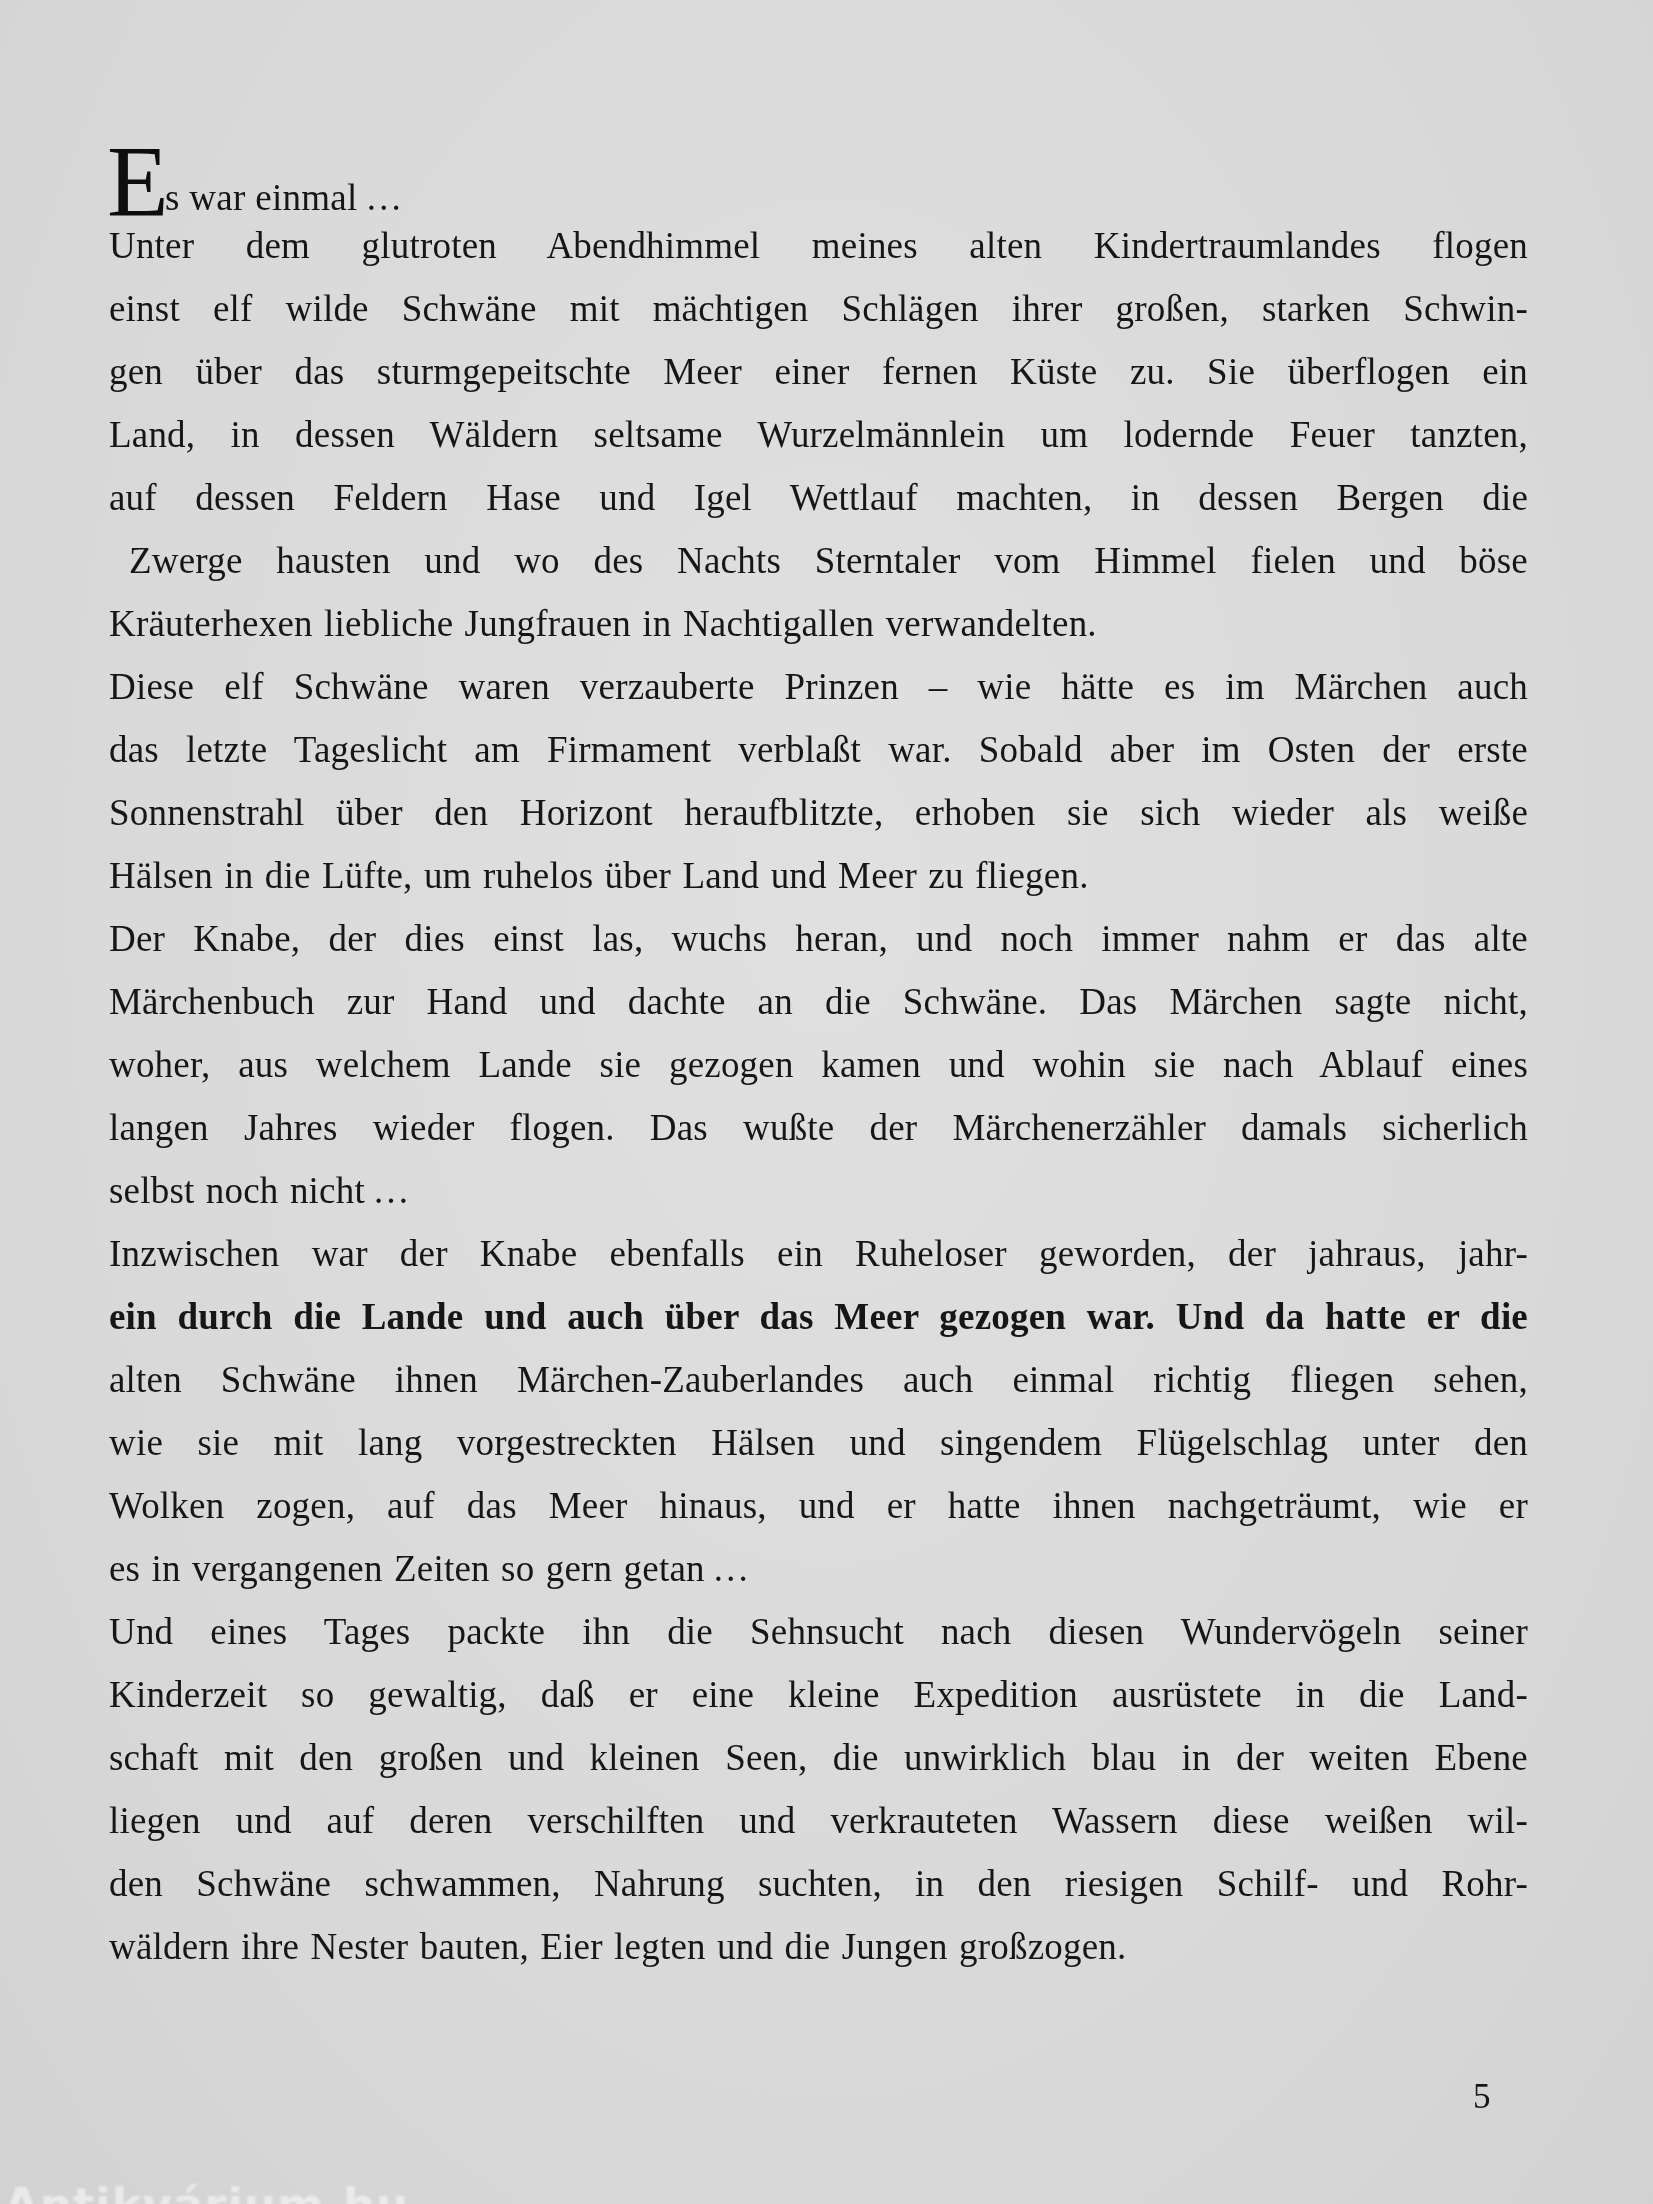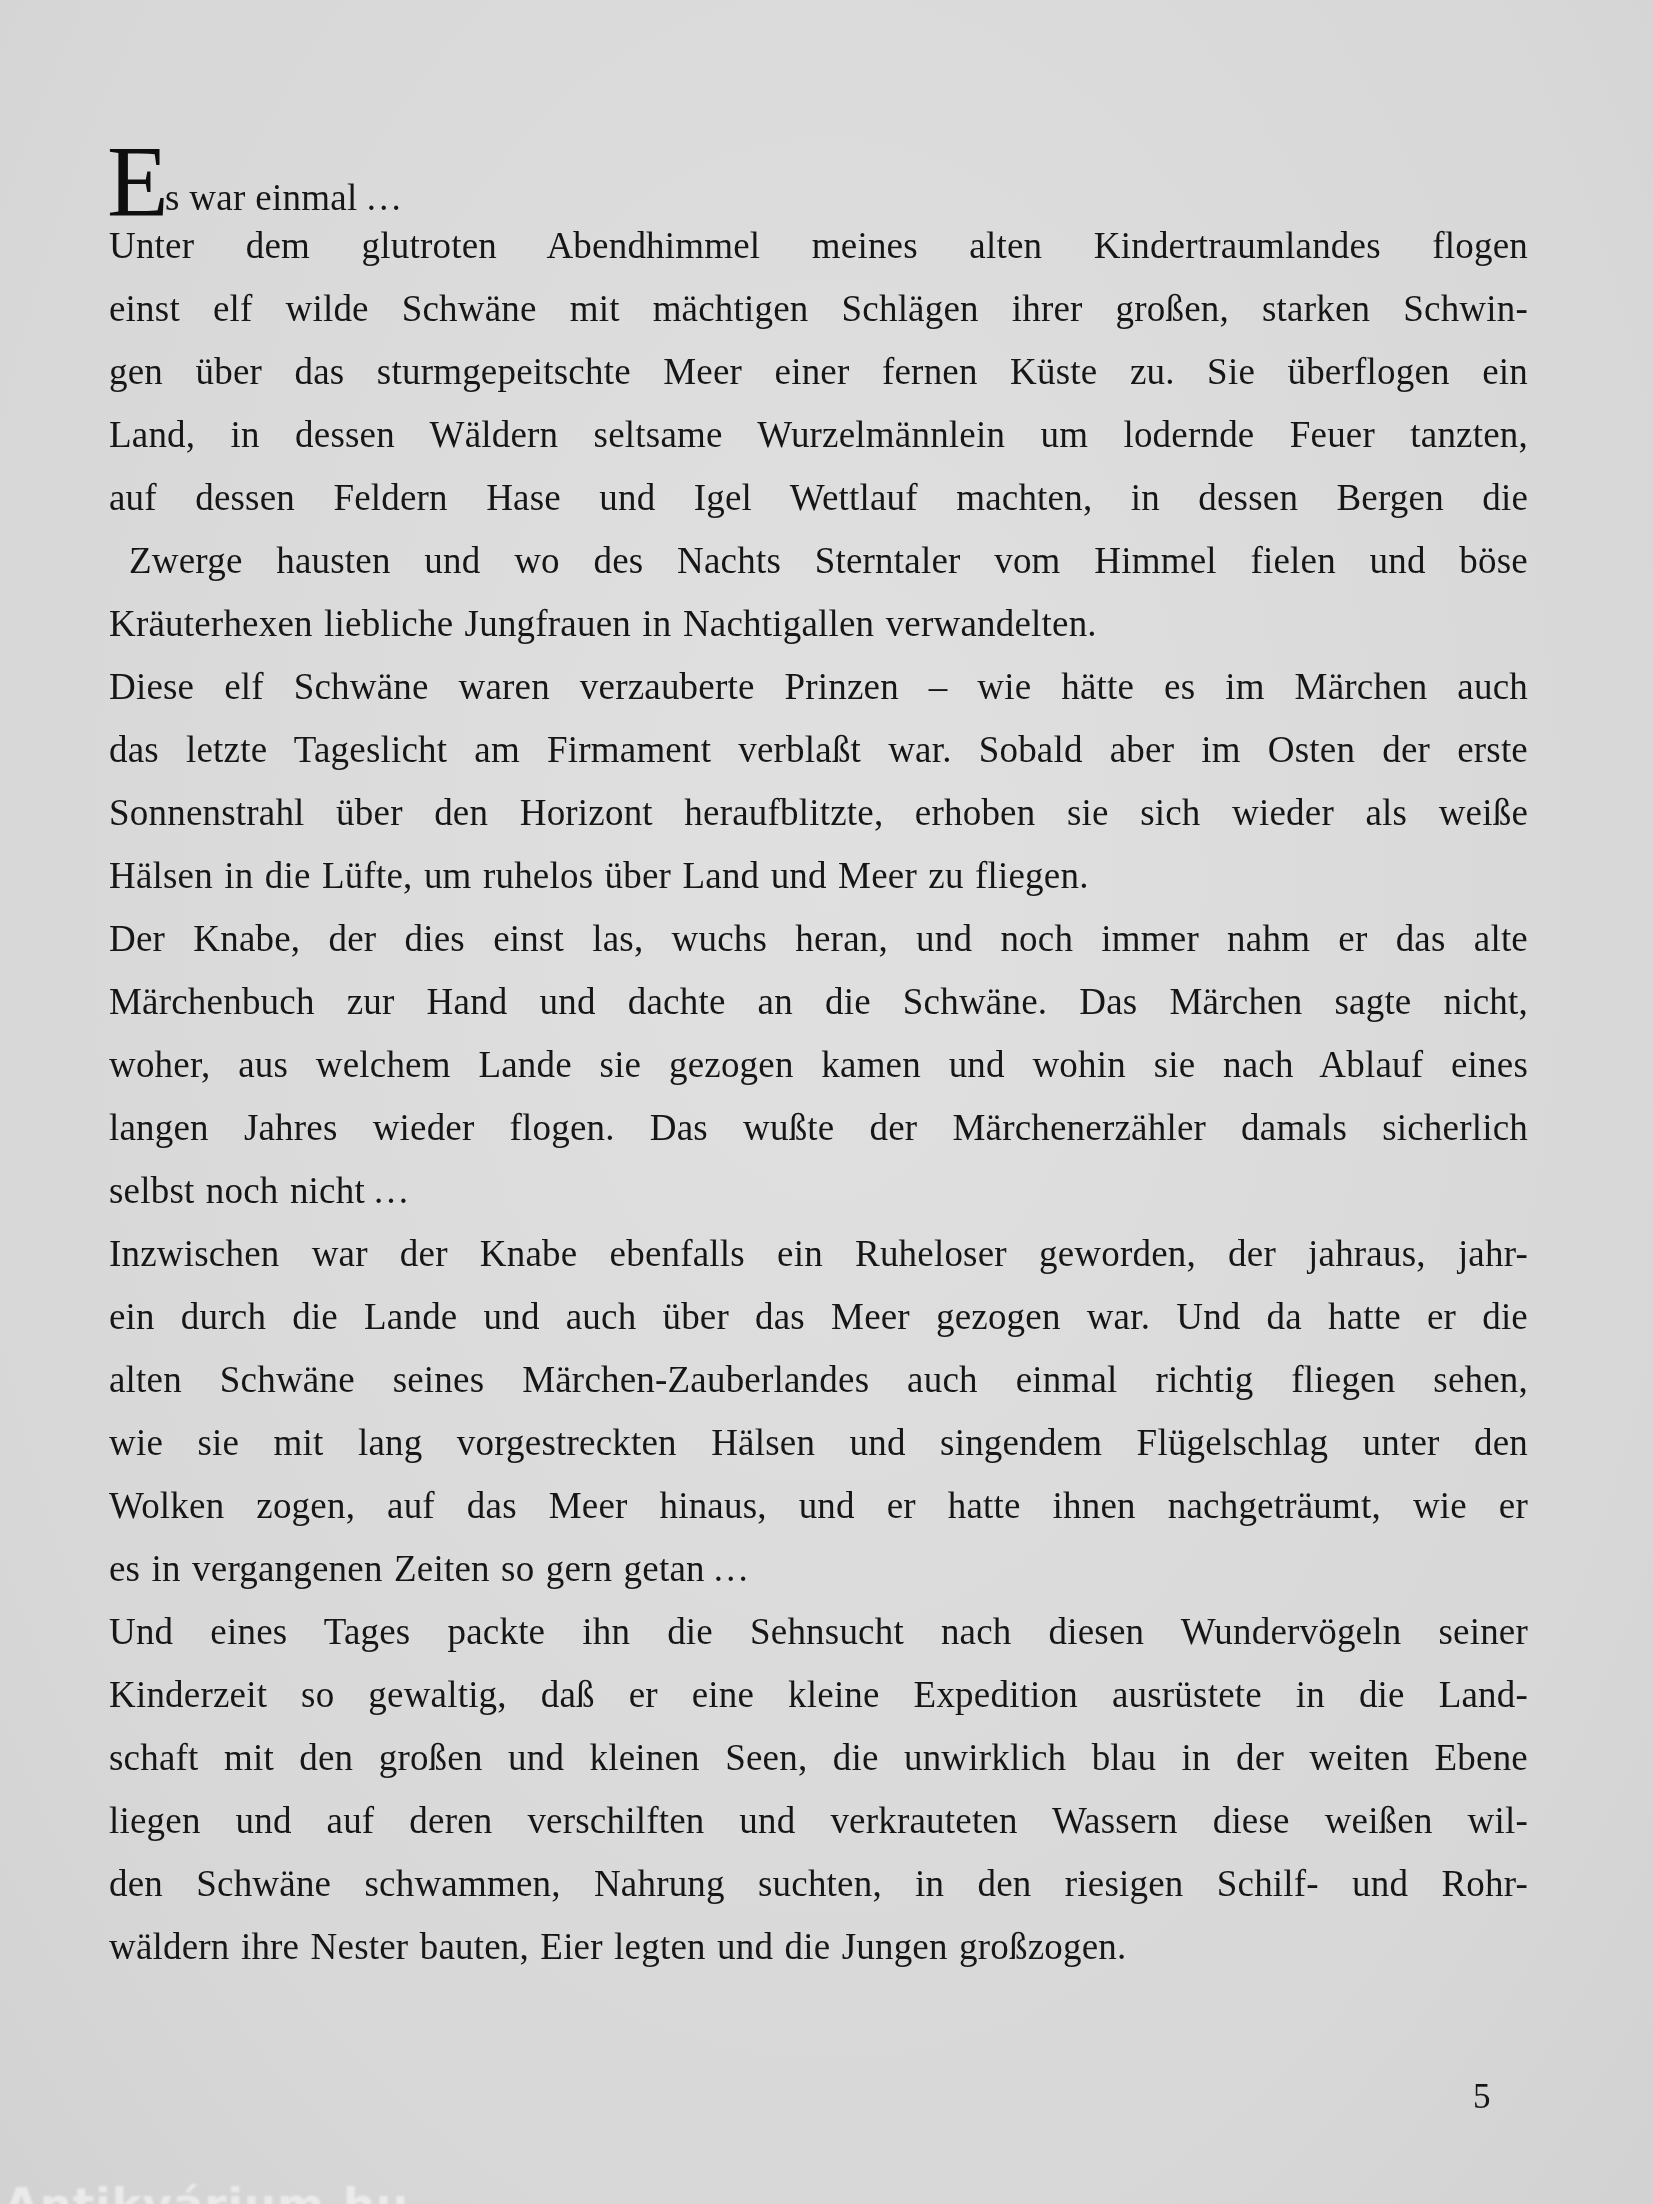--- a/index.html
+++ b/index.html
@@ -121,22 +121,22 @@
     <div class="paragraph">
       <span class="line" style="white-space: normal;">Der Knabe, der dies einst las, wuchs heran, und noch immer nahm er das alte</span>
       <span class="line" style="white-space: normal;">Märchenbuch zur Hand und dachte an die Schwäne. Das Märchen sagte nicht,</span>
       <span class="line" style="white-space: normal;">woher, aus welchem Lande sie gezogen kamen und wohin sie nach Ablauf eines</span>
       <span class="line" style="white-space: normal;">langen Jahres wieder flogen. Das wußte der Märchenerzähler damals sicherlich</span>
       <span class="line last">selbst noch nicht …</span>
     </div>
 
     <div class="paragraph">
       <span class="line" style="white-space: normal;">Inzwischen war der Knabe ebenfalls ein Ruheloser geworden, der jahraus, jahr-</span>
-      <span class="line" style="white-space: normal;">ein durch die Lande und auch über das Meer gezogen war. Und da hatte er die</span>
-      <span class="line" style="white-space: normal;">alten Schwäne seines Märchen-Zauberlandes auch einmal richtig fliegen sehen,</span>
+      <span class="line" style="white-space: normal; font-weight: bold;">ein durch die Lande und auch über das Meer gezogen war. Und da hatte er die</span>
+      <span class="line" style="white-space: normal;">alten Schwäne ihnen Märchen-Zauberlandes auch einmal richtig fliegen sehen,</span>
       <span class="line" style="white-space: normal;">wie sie mit lang vorgestreckten Hälsen und singendem Flügelschlag unter den</span>
       <span class="line" style="white-space: normal;">Wolken zogen, auf das Meer hinaus, und er hatte ihnen nachgeträumt, wie er</span>
       <span class="line last">es in vergangenen Zeiten so gern getan …</span>
     </div>
 
     <div class="paragraph">
       <span class="line" style="white-space: normal;">Und eines Tages packte ihn die Sehnsucht nach diesen Wundervögeln seiner</span>
       <span class="line" style="white-space: normal;">Kinderzeit so gewaltig, daß er eine kleine Expedition ausrüstete in die Land-</span>
       <span class="line" style="white-space: normal;">schaft mit den großen und kleinen Seen, die unwirklich blau in der weiten Ebene</span>
       <span class="line" style="white-space: normal;">liegen und auf deren verschilften und verkrauteten Wassern diese weißen wil-</span>

